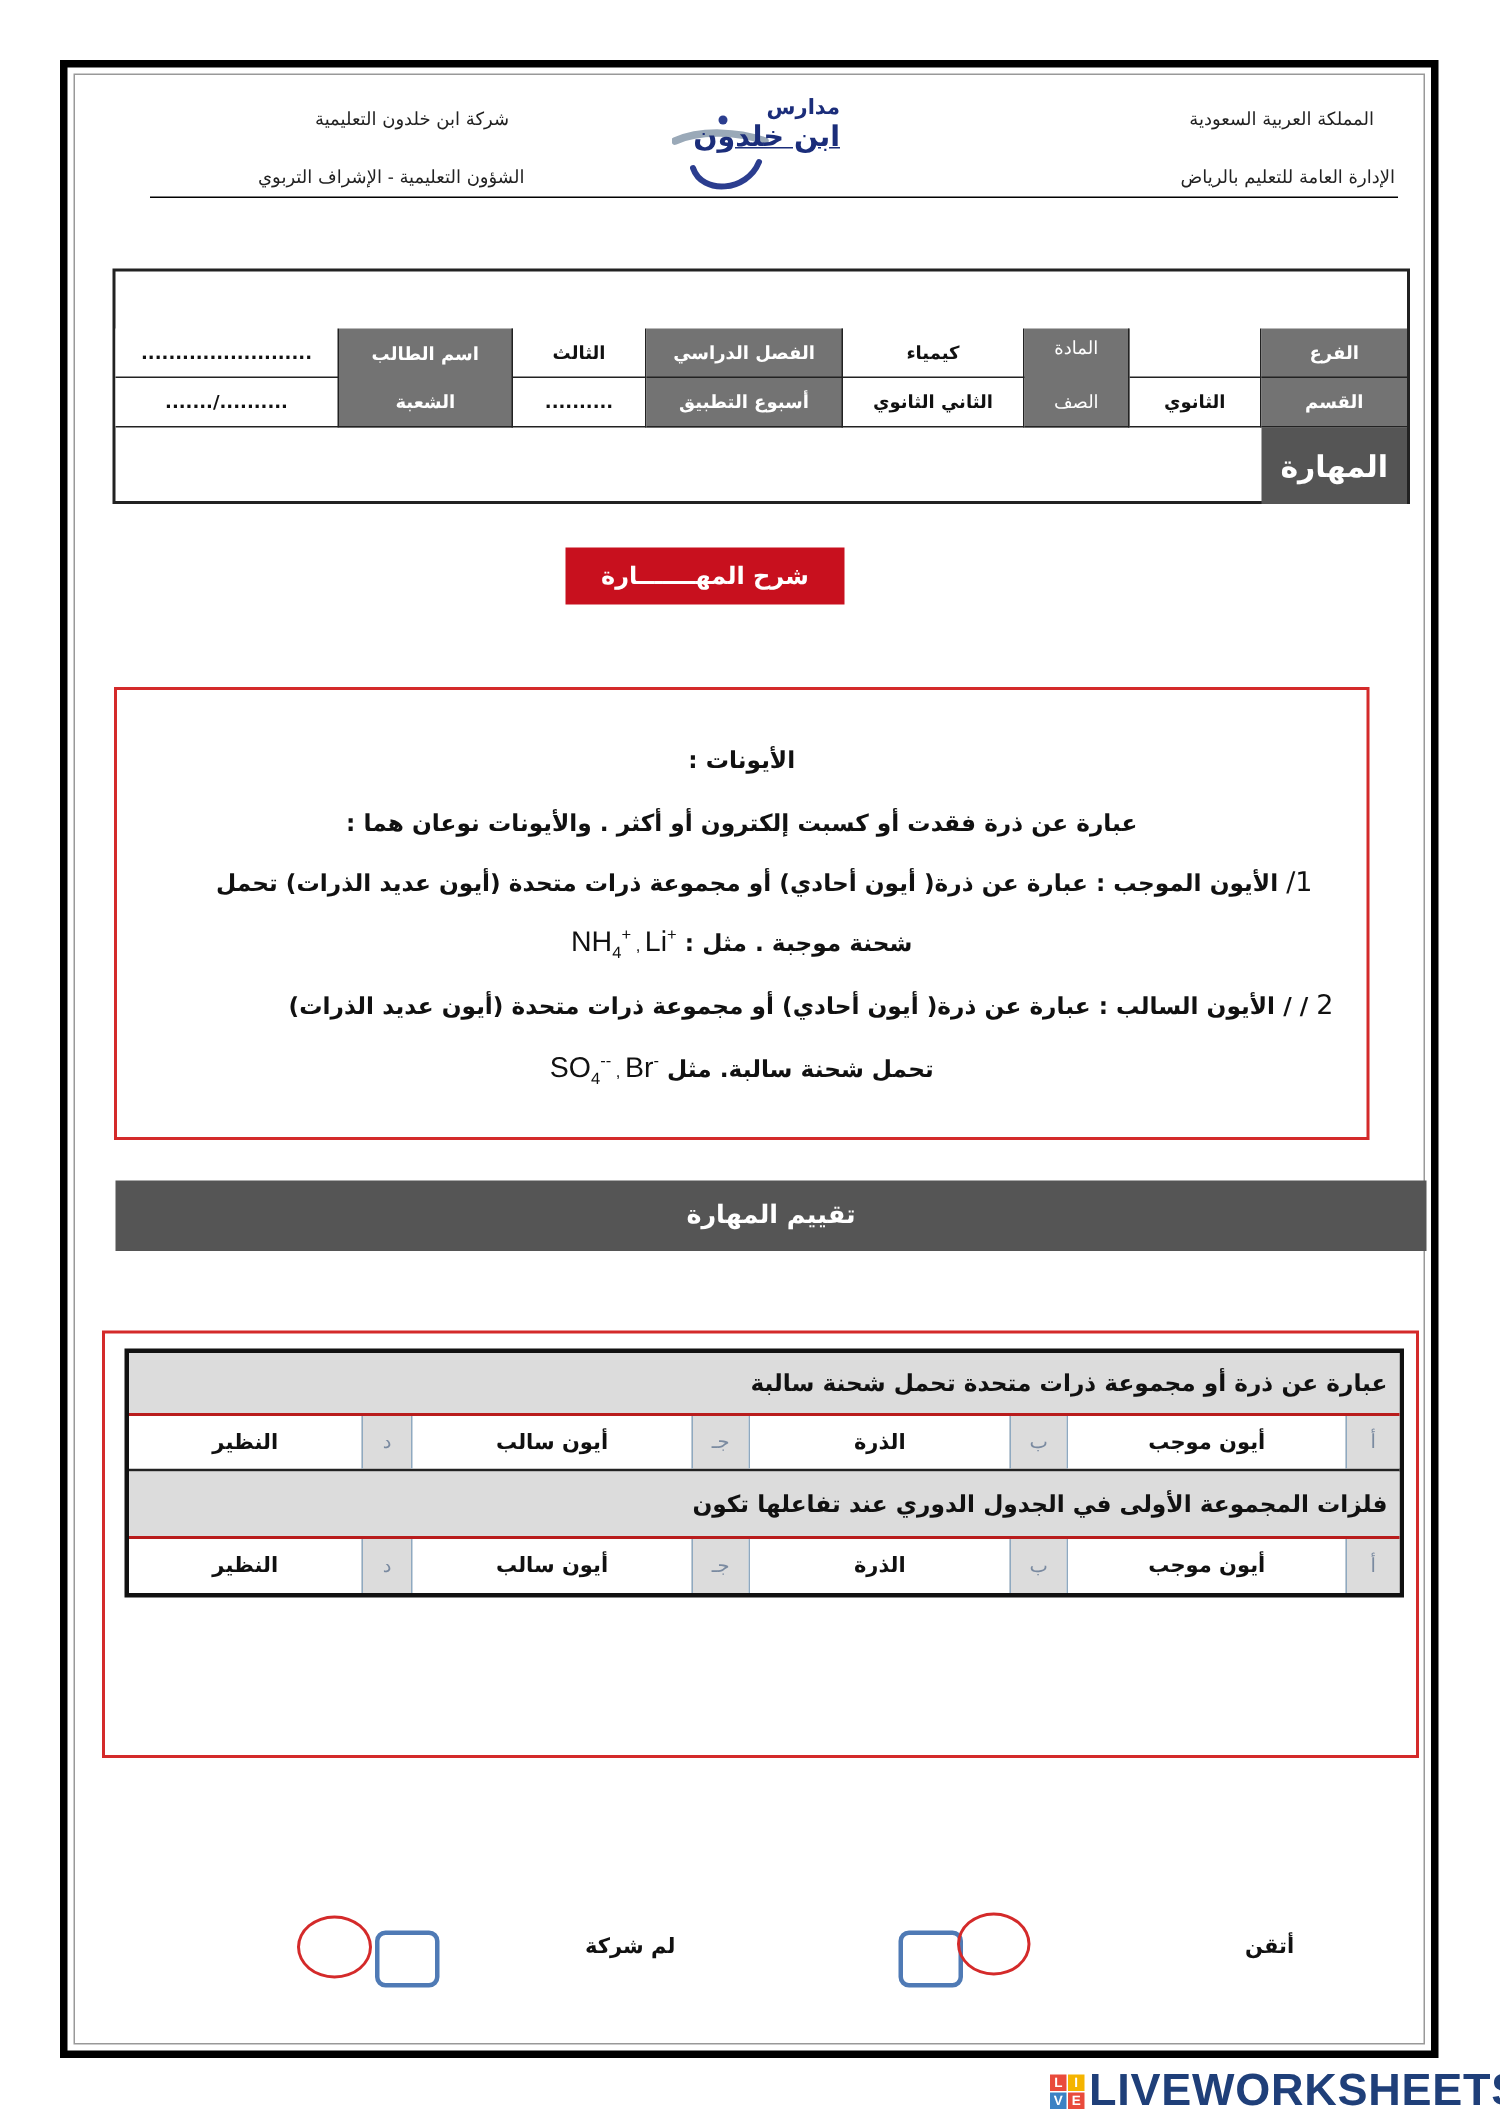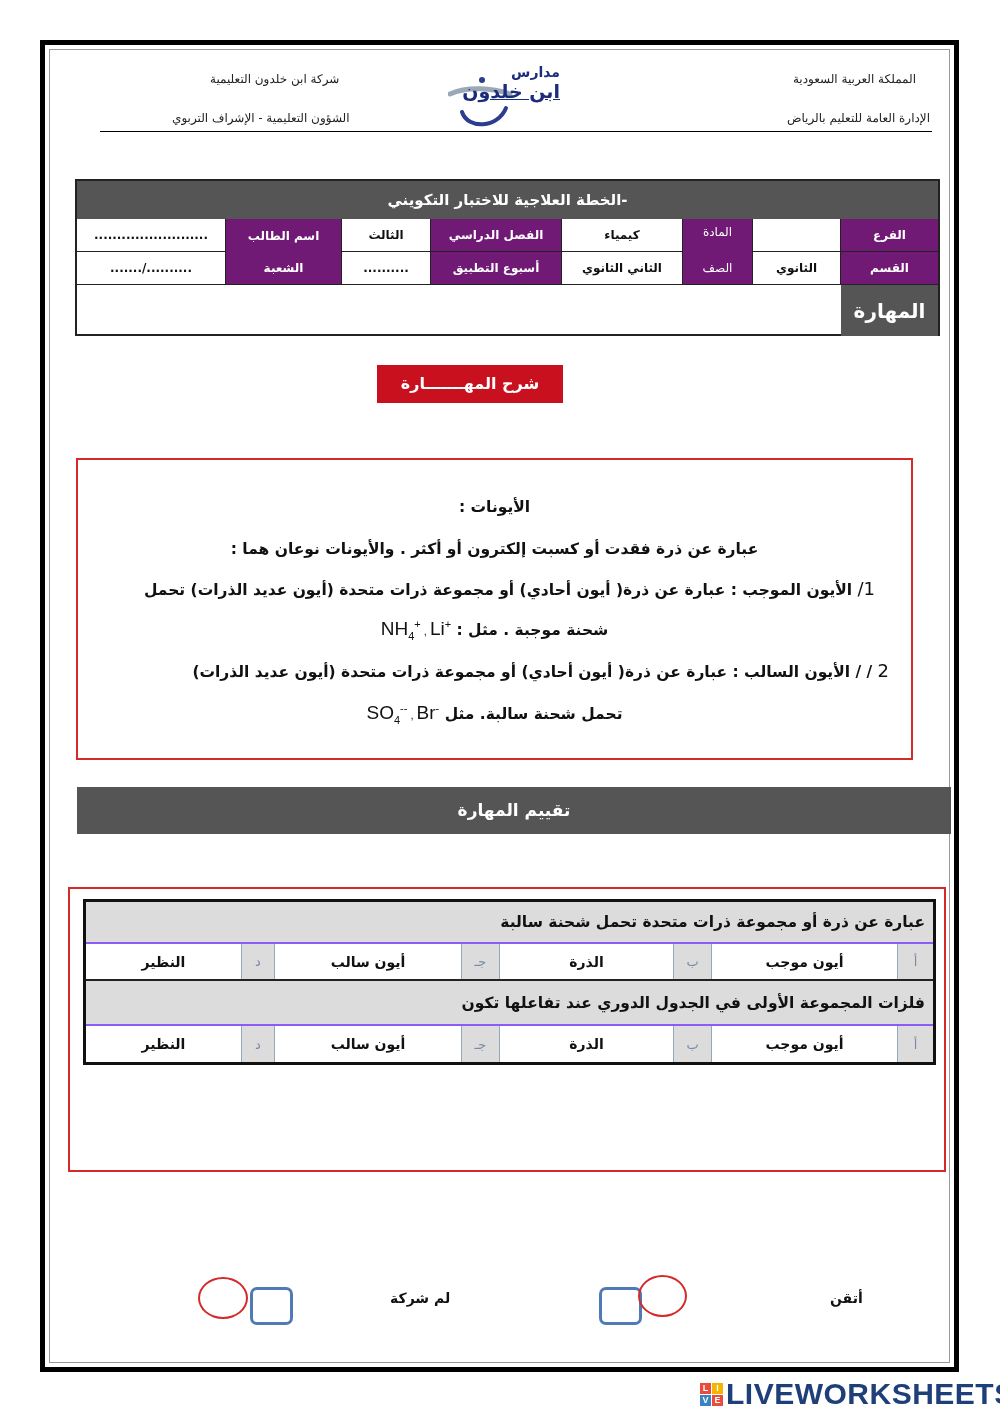--- a/index.html
+++ b/index.html
@@ -25,21 +25,21 @@
   .logo svg { position: absolute; left: 0; top: 6px; }
 
   
   .info { position: absolute; left: 75px; top: 179px; width: 865px; height: 157px; border: 2px solid #222; }
   .info-title {
     position: absolute; left: 0; top: 0; width: 100%; height: 38px; background: #555;
     color: #fff; font-size: 15px; font-weight: bold; text-align: center; line-height: 38px; direction: rtl;
   }
   .cell { position: absolute; display: flex; align-items: center; justify-content: center;
           font-size: 12px; font-weight: bold; direction: rtl; border-right: 1px solid #222; border-bottom: 1px solid #222; }
-  .cell.dark { background: #701a75; color: #fff; }
+  .cell.dark { background: #737373; color: #fff; }
   .cell.light { background: #fff; color: #111; }
   .skill-row { position: absolute; left: 0; top: 104px; width: 100%; height: 51px; }
   .skill-label { position: absolute; right: 0; top: 0; width: 97px; height: 51px; background: #555; color: #fff;
                  font-size: 20px; font-weight: bold; display: flex; align-items: center; justify-content: center; }
   .skill-text { position: absolute; left: 0; top: 0; right: 97px; height: 51px; display: flex; align-items: center;
                 justify-content: center; font-size: 16px; font-weight: bold; direction: rtl; border-right: 1px solid #222; }
 
   .explain-btn { position: absolute; left: 377px; top: 365px; width: 186px; height: 38px; background: #c8101e;
                  color: #fff; font-size: 16px; font-weight: bold; text-align: center; line-height: 38px; direction: rtl; }
 
@@ -47,21 +47,21 @@
   .ex-line { position: absolute; left: 0; width: 100%; text-align: center; font-size: 15.5px; font-weight: bold; direction: rtl; white-space: nowrap; }
   .ex-line .num { font-weight: normal; font-size: 18px; }
   .formula { font-family: "Liberation Sans", sans-serif; font-weight: normal; font-size: 19px; direction: ltr; unicode-bidi: isolate; }
   .formula sub, .formula sup { font-size: 11px; }
 
   .eval-bar { position: absolute; left: 77px; top: 787px; width: 874px; height: 47px; background: #555;
               color: #fff; font-size: 17px; font-weight: bold; text-align: center; line-height: 47px; direction: rtl; }
 
   .quiz-box { position: absolute; left: 68px; top: 887px; width: 878px; height: 285px; border: 2px solid #d42a2a; }
   .quiz-table { position: absolute; left: 13px; top: 10px; width: 853px; height: 166px; border: 3px solid #111; background: #fff; }
-  .q-row { position: absolute; left: 0; width: 100%; background: #dcdcdc; border-bottom: 2px solid #8b5cf6;
+  .q-row { position: absolute; left: 0; width: 100%; background: #dcdcdc; border-bottom: 2px solid #b91c1c;
            font-size: 15.5px; font-weight: bold; direction: rtl; display: flex; align-items: center; padding-right: 8px; }
   .opt-row { position: absolute; left: 0; width: 100%; display: flex; flex-direction: row-reverse; border-bottom: 2px solid #222; }
   .opt-letter { background: #dcdcdc; color: #7a8aa0; font-size: 13px; display: flex; align-items: center; justify-content: center;
                 border-left: 1px solid #8fa9c0; }
   .opt-text { background: #fff; font-size: 14px; font-weight: bold; display: flex; align-items: center; justify-content: center;
               direction: rtl; border-left: 1px solid #8fa9c0; cursor: pointer; }
 
   .rating-label { position: absolute; font-size: 14px; font-weight: bold; direction: rtl; }
   .red-circle { position: absolute; border: 2px solid #d42a2a; border-radius: 50%; }
   .blue-box { position: absolute; border: 3px solid #4f7ab5; border-radius: 7px; background: #fff; }
@@ -88,21 +88,20 @@
     <path d="M2 26 C20 18, 45 20, 62 26" stroke="#9aa9b8" stroke-width="5" fill="none" stroke-linecap="round"></path>
     <path d="M14 44 C20 62, 50 60, 58 40" stroke="#2b3d8f" stroke-width="4" fill="none" stroke-linecap="round"></path>
     <circle cx="34" cy="12" r="3" fill="#2b3d8f"></circle>
   </svg>
   <div class="l1">مدارس</div>
   <div class="l2">ابن خلدون</div>
 </div>
 <div class="hdr-line"></div>
 
 <div class="info">
-  <div class="info-title">-الخطة العلاجية للاختبار التكويني</div>
 
   <div class="cell dark" style="right:0;    top:38px; width:97px;  height:33px; border-right:none;">الفرع</div>
   <div class="cell light" style="right:97px; top:38px; width:88px;  height:33px;"></div>
   <div class="cell dark" style="right:185px;top:38px; width:70px;  height:33px; border-bottom:none; align-items:flex-start; padding-top:6px; font-weight:normal;">المادة</div>
   <div class="cell light" style="right:255px;top:38px; width:121px; height:33px;">كيمياء</div>
   <div class="cell dark" style="right:376px;top:38px; width:131px; height:33px;">الفصل الدراسي</div>
   <div class="cell light" style="right:507px;top:38px; width:89px;  height:33px;">الثالث</div>
   <div class="cell dark" style="right:596px;top:38px; width:116px; height:33px; border-bottom:none;">اسم الطالب</div>
   <div class="cell light" style="right:712px;top:38px; width:149px; height:33px;">.........................</div>
 

